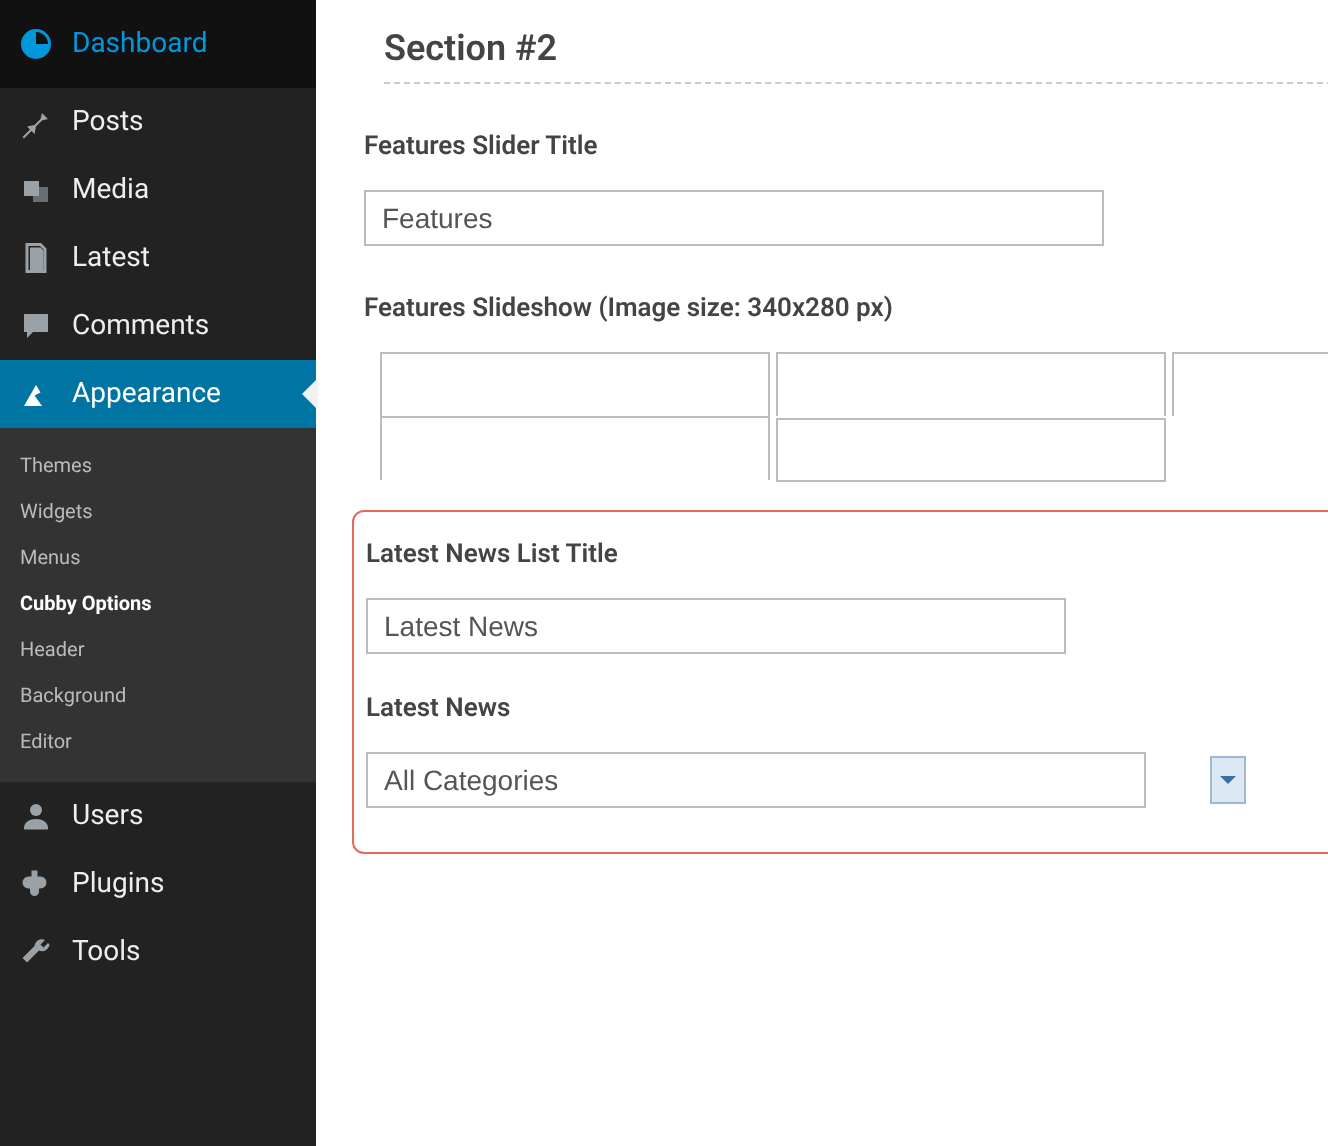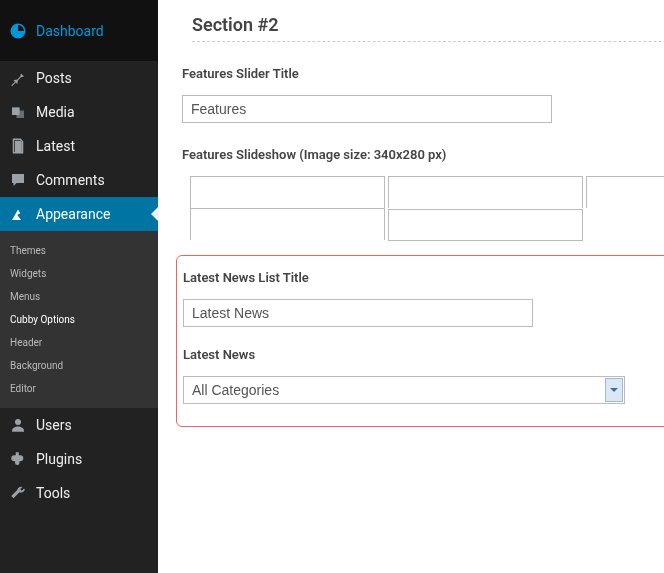--- a/index.html
+++ b/index.html
@@ -38,21 +38,21 @@
     height: 20px;
     display: inline-flex;
     align-items: center;
     justify-content: center;
     margin-right: 8px;
     color: #9ba2a7;
   }
   .menu-item .mlabel { font-size: 14px; color: #eee; }
   .menu-item.top {
     background: #111;
-    height: 61px;
+    height: 44px;
   }
   .menu-item.top .icon { color: #0097dd; }
   .menu-item.top .mlabel { color: #0097dd; }
   .menu-item.active {
     background: #0074a2;
   }
   .menu-item.active .icon { color: #fff; }
   .menu-item.active .mlabel { color: #fff; }
   .menu-item.active::after {
     content: "";
@@ -70,21 +70,21 @@
     padding: 8px 0;
   }
   .sub-item {
     padding: 6px 10px;
     font-size: 10px;
     color: #bbb;
     cursor: pointer;
   }
   .sub-item.current {
     color: #fff;
-    font-weight: 400;
+    font-weight: 700;
   }
   
   .main {
     flex: 1;
     background: #fff;
     padding: 0 0 0 0;
     overflow: hidden;
   }
   .section-header {
     margin: 14px 0 0 34px;
@@ -117,21 +117,21 @@
     height: 28px;
     border: 1px solid #bbb;
     background: #fff;
     padding: 0 8px;
     font-size: 14px;
     color: #555;
     outline: none;
   }
   .select-wrap { position: relative; width: 442px; }
   .select-input.wide {
-    width: 442px;
+    width: 390px;
     padding-right: 34px;
   }
   .select-arrow {
     position: absolute;
     right: 2px;
     top: 2px;
     width: 18px;
     height: 24px;
     background: #dbe7f3;
     display: flex;

